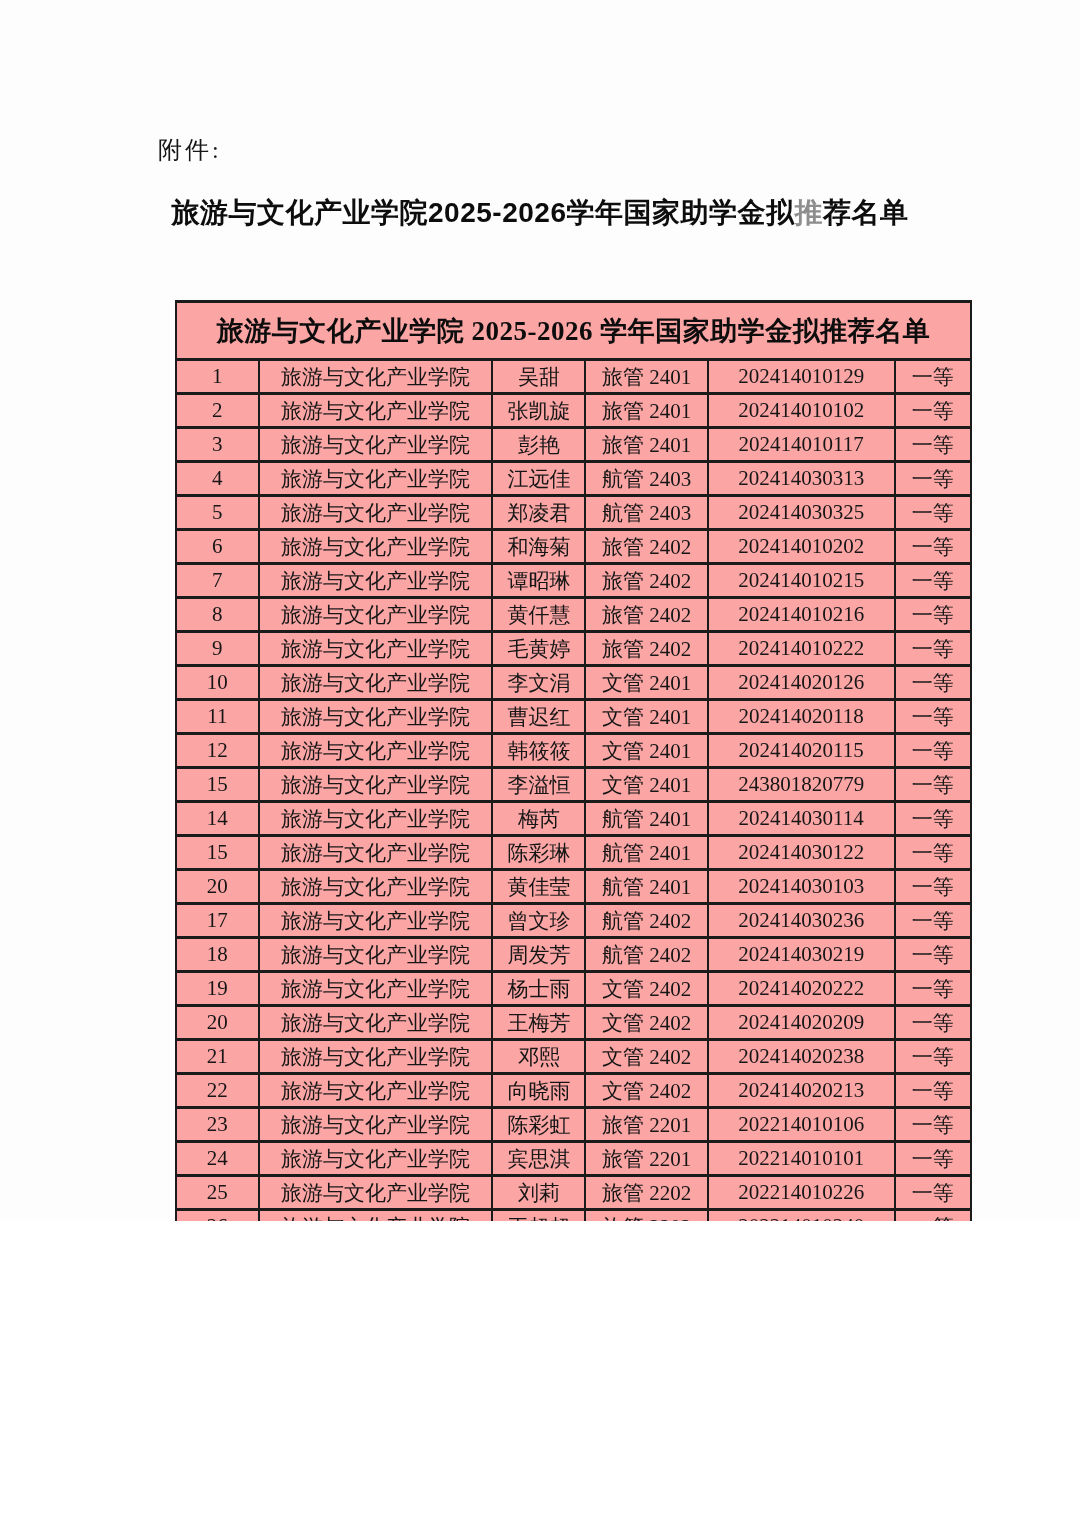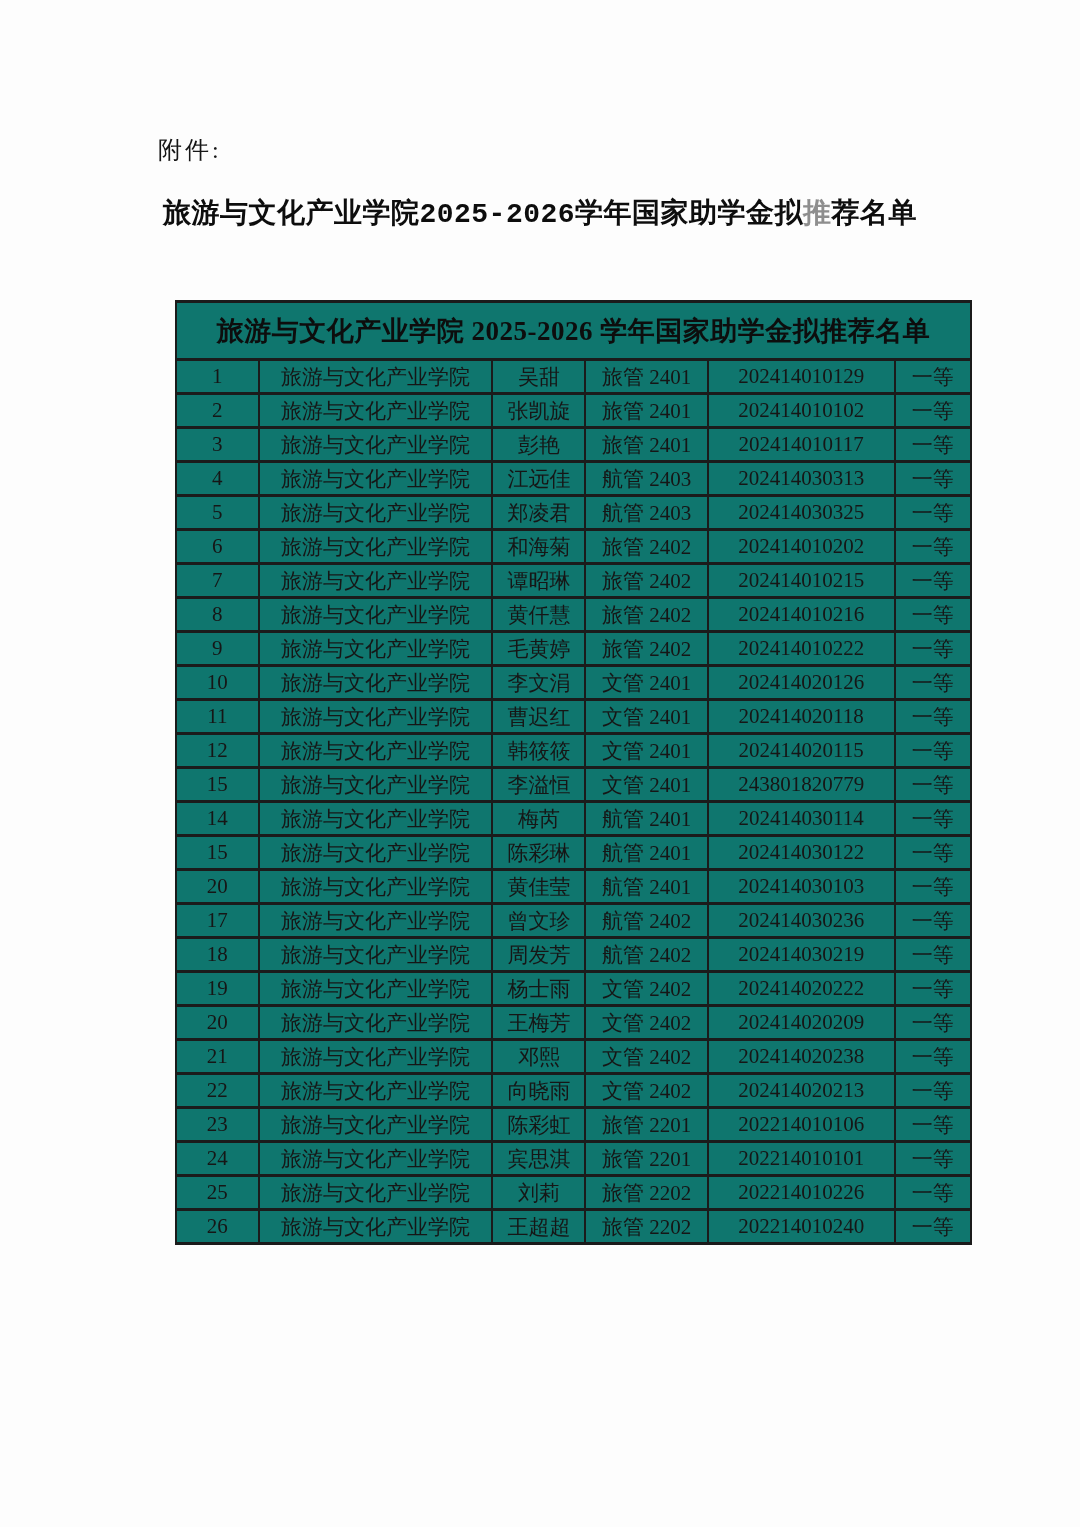--- a/index.html
+++ b/index.html
@@ -4,51 +4,51 @@
 <style>
   * { margin: 0; padding: 0; box-sizing: border-box; }
   html, body { background: #ffffff; }
   body {
     width: 1080px; height: 1527px;
     font-family: "Liberation Serif", "DejaVu Serif", serif;
     color: #111111;
   }
   .page {
     position: relative;
-    width: 1080px; height: 1527px;
+    width: 1080px; height: 1221px;
     background: #fdfdfd;
     overflow: hidden;
   }
   .attachment {
     position: absolute;
     top: 134px; left: 158px;
     font-size: 24px;
     letter-spacing: 3px;
     color: #161616;
   }
   .doc-title {
     position: absolute;
     top: 194px; left: 0;
     width: 100%;
     text-align: center;
-    font-family: Liberation Mono, monospace;
+    font-family: Liberation Sans, sans-serif;
     font-weight: bold;
     font-size: 28px;
     letter-spacing: 0.5px;
     color: #0d0d0d;
     white-space: nowrap;
   }
   .doc-title .hl-char {  }
   table.roster {
     position: absolute;
     top: 300px; left: 175px;
     width: 797px;
     border-collapse: collapse;
     table-layout: fixed;
-    background: #0f766e;
+    background: #fca5a5;
   }
   .roster th, .roster td {
     border: 2px solid #1b1b1b;
     border-top-width: 3px;
     border-bottom-width: 3px;
     text-align: center;
     vertical-align: middle;
     overflow: hidden;
     white-space: nowrap;
   }

